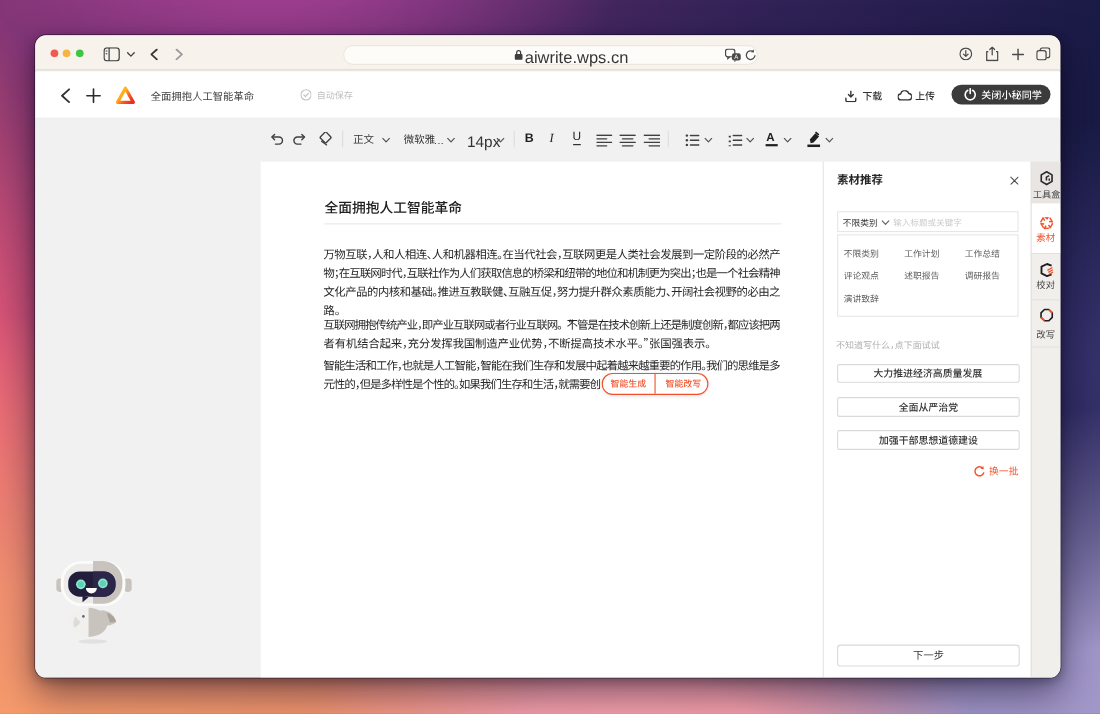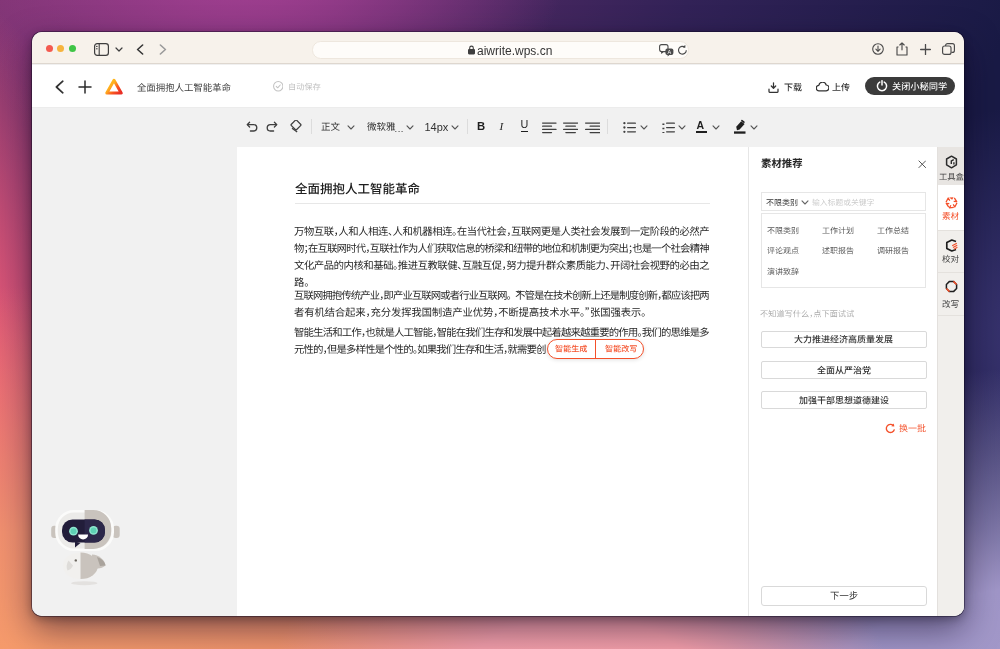--- a/index.html
+++ b/index.html
@@ -324,21 +324,21 @@
 <path d="M6.6 1L1.6 5.5l5 4.5" fill="none" stroke="#363636" stroke-width="1.6" stroke-linecap="round" stroke-linejoin="round"></path>
       </svg>
       <svg class="ic" style="left:158.5px;top:43.5px" width="8" height="11" viewBox="0 0 8 11">
 <path d="M1.4 1l5 4.5l-5 4.5" fill="none" stroke="#9a9a9a" stroke-width="1.6" stroke-linecap="round" stroke-linejoin="round"></path>
       </svg>
       <div class="addr"></div>
       <svg class="ic" style="left:466.5px;top:45px" width="9" height="10" viewBox="0 0 9 10">
 <rect x="1" y="4" width="7" height="5.4" rx="1.1" fill="#3e3e3e"></rect>
 <path d="M2.7 4.2V2.9a1.8 1.8 0 0 1 3.6 0v1.3" fill="none" stroke="#3e3e3e" stroke-width="1.1"></path>
       </svg>
-      <div class="latin" style="left:477px;top:44.3px;font-size:12px;color:#353535">aiwrite.wps.cn</div>
+      <div class="latin" style="left:477px;top:44.3px;font-size:15px;color:#353535">aiwrite.wps.cn</div>
       <svg class="ic" style="left:659px;top:43.5px" width="15" height="13" viewBox="0 0 15 13">
 <rect x="0.6" y="0.6" width="8.4" height="7" rx="2" fill="none" stroke="#4a4a4a" stroke-width="1.1"></rect>
 <path d="M2.6 7.4v2l2.2-2" fill="none" stroke="#4a4a4a" stroke-width="1"></path>
 <rect x="6.4" y="4.4" width="8" height="6.6" rx="2" fill="#4a4a4a"></rect>
 <path d="M8.6 11v1.6l1.8-1.6" fill="#4a4a4a"></path>
 <text x="10.3" y="9.6" font-size="5.5" fill="#fff" font-family="Liberation Sans, sans-serif" text-anchor="middle">A</text>
 </svg>
       <svg class="ic" style="left:676.5px;top:44px" width="11" height="12" viewBox="0 0 11 12">
 <path d="M9.3 6.2a3.9 3.9 0 1 1-1.2-2.8" fill="none" stroke="#4a4a4a" stroke-width="1.15"></path>
 <path d="M8.3 0.8v2.8H5.6z" fill="#4a4a4a"></path>
@@ -461,21 +461,21 @@
         <g fill="#333333" transform="translate(2,12.07) scale(0.009500,-0.009500)">
           <use href="#gr5fae" x="0"></use>
           <use href="#gr8f6f" x="1000"></use>
           <use href="#gr96c5" x="2000"></use>
         </g>
       </svg>
       <div class="latin" style="left:394.5px;top:122.5px;font-size:9.5px;color:#333;letter-spacing:0.5px">...</div>
       <svg class="ic" style="left:405.5px;top:124.8px" width="8" height="5" viewBox="0 0 8 5">
         <path d="M1 0.8l3 3.2l3-3.2" fill="none" stroke="#555" stroke-width="1.1" stroke-linecap="round" stroke-linejoin="round"></path>
       </svg>
-      <div class="latin" style="left:424.5px;top:121.3px;font-size:11px;color:#333">14px</div>
+      <div class="latin" style="left:424.5px;top:121.3px;font-size:14px;color:#333">14px</div>
       <svg class="ic" style="left:450.5px;top:124.8px" width="8" height="5" viewBox="0 0 8 5">
         <path d="M1 0.8l3 3.2l3-3.2" fill="none" stroke="#555" stroke-width="1.1" stroke-linecap="round" stroke-linejoin="round"></path>
       </svg>
       <div class="vsep" style="left:467px"></div>
       <div class="latin" style="left:477px;top:119.8px;font-size:11.3px;color:#1f1f1f;font-weight:bold">B</div>
       <div class="latin" style="left:499.5px;top:119.8px;font-size:11.3px;color:#1f1f1f;font-style:italic;font-family:'Liberation Serif',serif">I</div>
       <div class="latin" style="left:520.5px;top:119.4px;font-size:10.8px;color:#1f1f1f;border-bottom:1px solid #1f1f1f;line-height:11.5px">U</div>
       <svg class="ic" style="left:541.5px;top:121.5px" width="15" height="12" viewBox="0 0 15 12">
         <line x1="0.6" y1="1.0" x2="14" y2="1.0" stroke="#3f3f3f" stroke-width="1.25" stroke-linecap="round"></line>
         <line x1="0.6" y1="4.2" x2="9.5" y2="4.2" stroke="#3f3f3f" stroke-width="1.25" stroke-linecap="round"></line>

